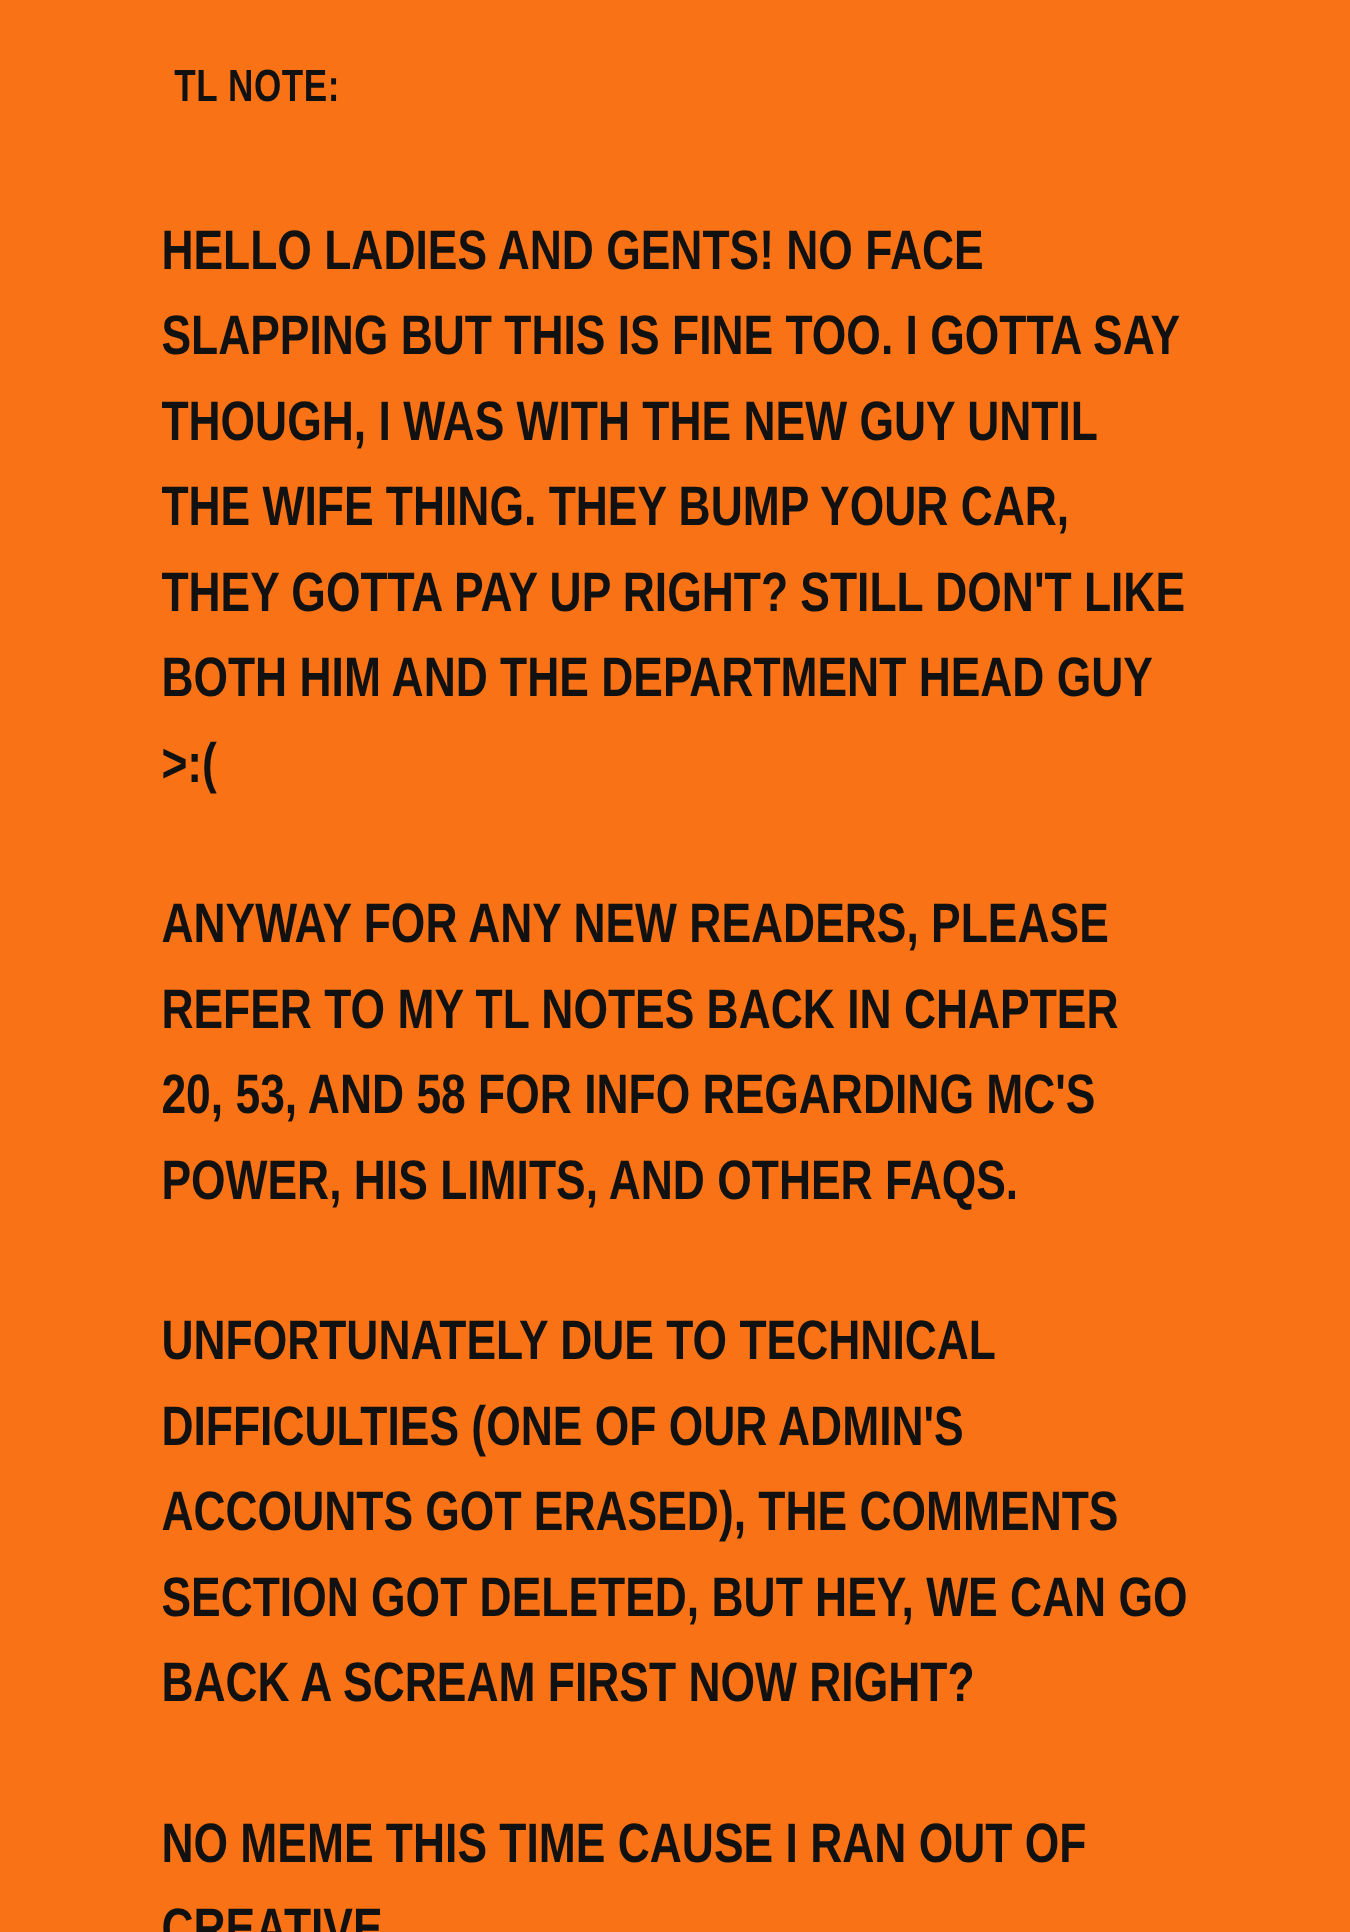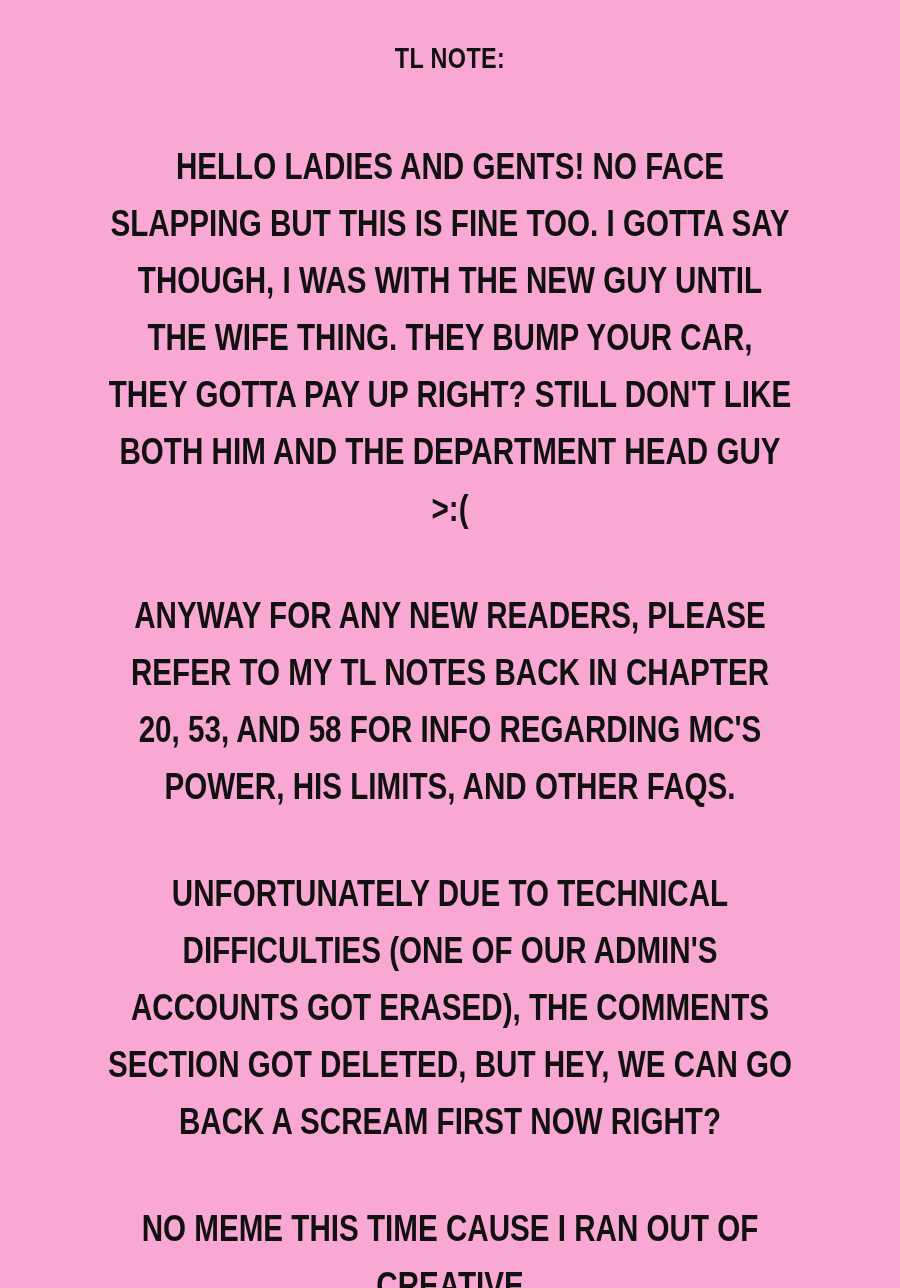--- a/index.html
+++ b/index.html
@@ -11,23 +11,22 @@
     width: 900px;
     height: 1288px;
     overflow: hidden;
     font-family: "Liberation Sans", sans-serif;
   }
   #tl-note-page {
     width: 900px;
     height: 1288px;
     box-sizing: border-box;
     padding: 40px 22px 0 22px;
-    background: #f9a8d4;
+    background: #f97316;
     color: #111111;
-    text-align: center;
   }
   .note-title {
     font-family: "Liberation Sans", sans-serif;
     font-weight: bold;
     font-size: 30px;
     letter-spacing: 0.5px;
     line-height: 1.2;
     transform: scaleX(0.78);
     transform-origin: center top;
     margin: 0 0 0 0;

